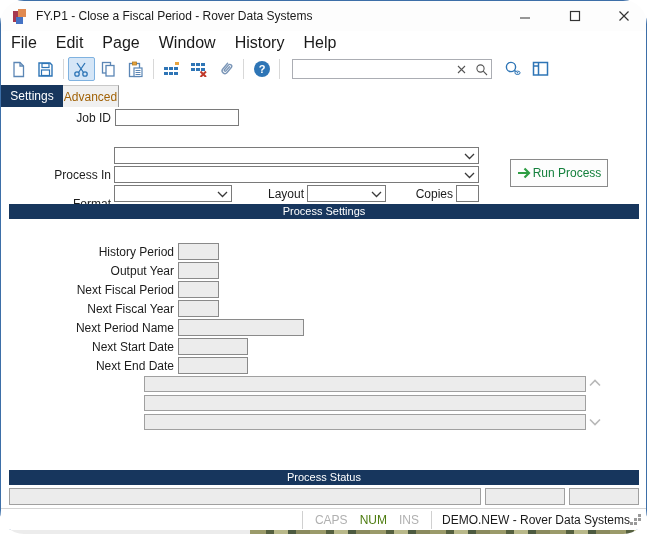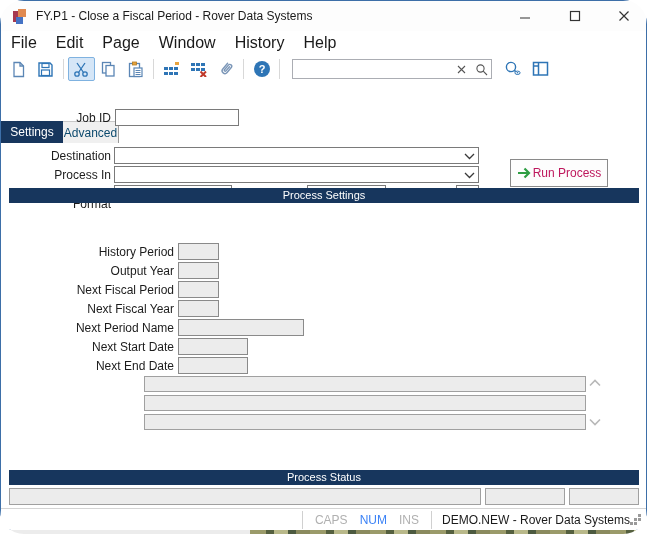--- a/index.html
+++ b/index.html
@@ -18,40 +18,40 @@
   .menu-item { font-size:16px; color:#1a1a1a; }
   
   .toolbar { position:absolute; left:0; top:53px; right:0; height:30px; display:flex; align-items:center; background:#fff; padding-left:4px; }
   .tbtn { width:27px; height:24px; display:flex; align-items:center; justify-content:center; }
   .tbtn.active { background:#d5e6f7; border:1px solid #7fb2e0; border-radius:2px; }
   .tsep { width:1px; height:20px; background:#d8d8d8; margin:0 4px; }
   .searchbox { position:relative; width:200px; height:20px; border:1px solid #abadb3; background:#fff; margin-left:8px; display:flex; align-items:center; }
   .searchbox input { border:none; outline:none; flex:1; height:16px; font-size:12px; font-family:"Liberation Sans",sans-serif; padding-left:4px; min-width:0; }
   .searchbox .sicon { width:20px; display:flex; align-items:center; justify-content:center; }
   
-  .tabstrip { position:absolute; left:0; top:84px; right:0; height:22px;margin-top:36px; }
+  .tabstrip { position:absolute; left:0; top:84px; right:0; height:22px; }
   .tab { position:absolute; top:0; height:22px; display:flex; align-items:center; justify-content:center; font-size:12px; }
   .tab.active { left:0; width:62px; background:#17365d; color:#fff; }
-  .tab.inactive { left:62px; width:56px; background:#f0f0f0; color:#0c4a6e; border-right:1px solid #9a9a9a; border-top:1px solid #c8c8c8; }
+  .tab.inactive { left:62px; width:56px; background:#f0f0f0; color:#a16207; border-right:1px solid #9a9a9a; border-top:1px solid #c8c8c8; }
   
   .hdr { position:absolute; left:8px; width:630px; height:15px; background:#17365d; color:#fff;
          font-size:11px; text-align:center; line-height:15px; }
   .flabel { position:absolute; font-size:12px; color:#1c1c1c; text-align:right; white-space:nowrap; }
   .combo { position:absolute; height:17px; background:#fff; border:1px solid #7a7a7a; }
   .combo .chev { position:absolute; right:3px; top:5px; }
   .tinput { position:absolute; height:17px; background:#fff; border:1px solid #7a7a7a; font-size:12px; font-family:"Liberation Sans",sans-serif; padding:0 2px; outline:none; }
   .gbox { position:absolute; height:17px; background:#ececec; border:1px solid #8a8a8a; }
-  .runbtn { position:absolute; left:509px; top:158px; width:98px; height:28px; background:#fdfdfd; border:1px solid #8a8a8a; display:flex; align-items:center; justify-content:center; font-size:12px; color:#be185d; }
+  .runbtn { position:absolute; left:509px; top:158px; width:98px; height:28px; background:#fdfdfd; border:1px solid #8a8a8a; display:flex; align-items:center; justify-content:center; font-size:12px; color:#15803d; }
   .gridrow { position:absolute; left:143px; width:442px; height:16px; background:#ececec; border:1px solid #a0a0a0; }
   .scrollchev { position:absolute; left:587px; width:14px; height:14px; display:flex; align-items:center; justify-content:center; }
   
   .statusbar { position:absolute; left:0; top:507px; right:0; height:22px; background:#fff; border-top:1px solid #d4d4d4; display:flex; align-items:center; justify-content:flex-end; font-size:12px; padding-right:3px; }
   .sbsep { width:1px; height:18px; background:#d0d0d0; margin:0 6px; }
   .sb-dim { color:#b0b0b0; margin:0 6px; }
-  .sb-on  { color:#3b82f6; margin:0 6px; }
+  .sb-on  { color:#4d7c0f; margin:0 6px; }
   .sb-text { color:#1a1a1a; margin:0 4px; white-space:nowrap; }
   .grip { width:3px; height:3px; margin:8px 2px 0 4px; background:transparent;
           box-shadow:0 0 0 0 #9a9a9a, -8px 0 0 #9a9a9a, -4px 0 0 #9a9a9a, 0 0 0 #9a9a9a, -4px -4px 0 #9a9a9a, 0 -4px 0 #9a9a9a, 0 -8px 0 #9a9a9a; }
   
   .desktop { position:absolute; left:0; top:530px; width:647px; height:4px; background:#ececec; }
   .desktop .mottle { position:absolute; left:250px; right:0; top:0; bottom:0;
       background:repeating-linear-gradient(90deg,#9b9b6a 0 16px,#55603f 16px 24px,#b9b98a 24px 38px,#4c5a40 38px 46px,#8a8a5e 46px 60px); }
 </style>
 </head>
 <body>
@@ -203,21 +203,20 @@
 
     <div class="tabstrip">
       <div class="tab active">Settings</div>
       <div class="tab inactive">Advanced</div>
     </div>
 
     <span class="flabel" style="left:12px; top:110px; width:98px;">Job ID</span>
     <input class="tinput" style="left: 114px; top: 108px; width: 124px;" value="">
 
 
-    <span class="flabel" style="left:10px; top:148px; width:100px;">Destination</span>
     <div class="combo" style="left:113px; top:146px; width:365px;">
       <span></span>
       <svg class="chev" width="11" height="7">
           <polyline points="1,1 5.5,5.5 10,1" fill="none" stroke="#3a3a3a" stroke-width="1.3"></polyline>
         </svg>
     </div>
 
     <span class="flabel" style="left:10px; top:167px; width:100px;">Process In</span>
     <div class="combo" style="left:113px; top:165px; width:365px;">
       <span></span>
@@ -243,21 +242,21 @@
     <span class="flabel" style="left:395px; top:186px; width:57px;">Copies</span>
     <input class="tinput" style="left: 455px; top: 184px; width: 23px;" value="">
 
     <button class="runbtn">
       <svg width="16" height="14">
         <path d="M1 7 h10 M7.5 2.5 L12 7 L7.5 11.5" fill="none" stroke="#2f9e44" stroke-width="2.2"></path>
       </svg>
       <span>Run Process</span>
     </button>
 
-    <div class="hdr" style="top:187px;">Process Settings</div>
+    <div class="hdr" style="top:203px;">Process Settings</div>
 
     <span class="flabel" style="left:20px; top:244px; width:153px;">History Period</span>
     <div class="gbox" style="left:177px; top:242px; width:41px;"></div>
 
     <span class="flabel" style="left:20px; top:263px; width:153px;">Output Year</span>
     <div class="gbox" style="left:177px; top:261px; width:41px;"></div>
 
     <span class="flabel" style="left:20px; top:282px; width:153px;">Next Fiscal Period</span>
     <div class="gbox" style="left:177px; top:280px; width:41px;"></div>
 

